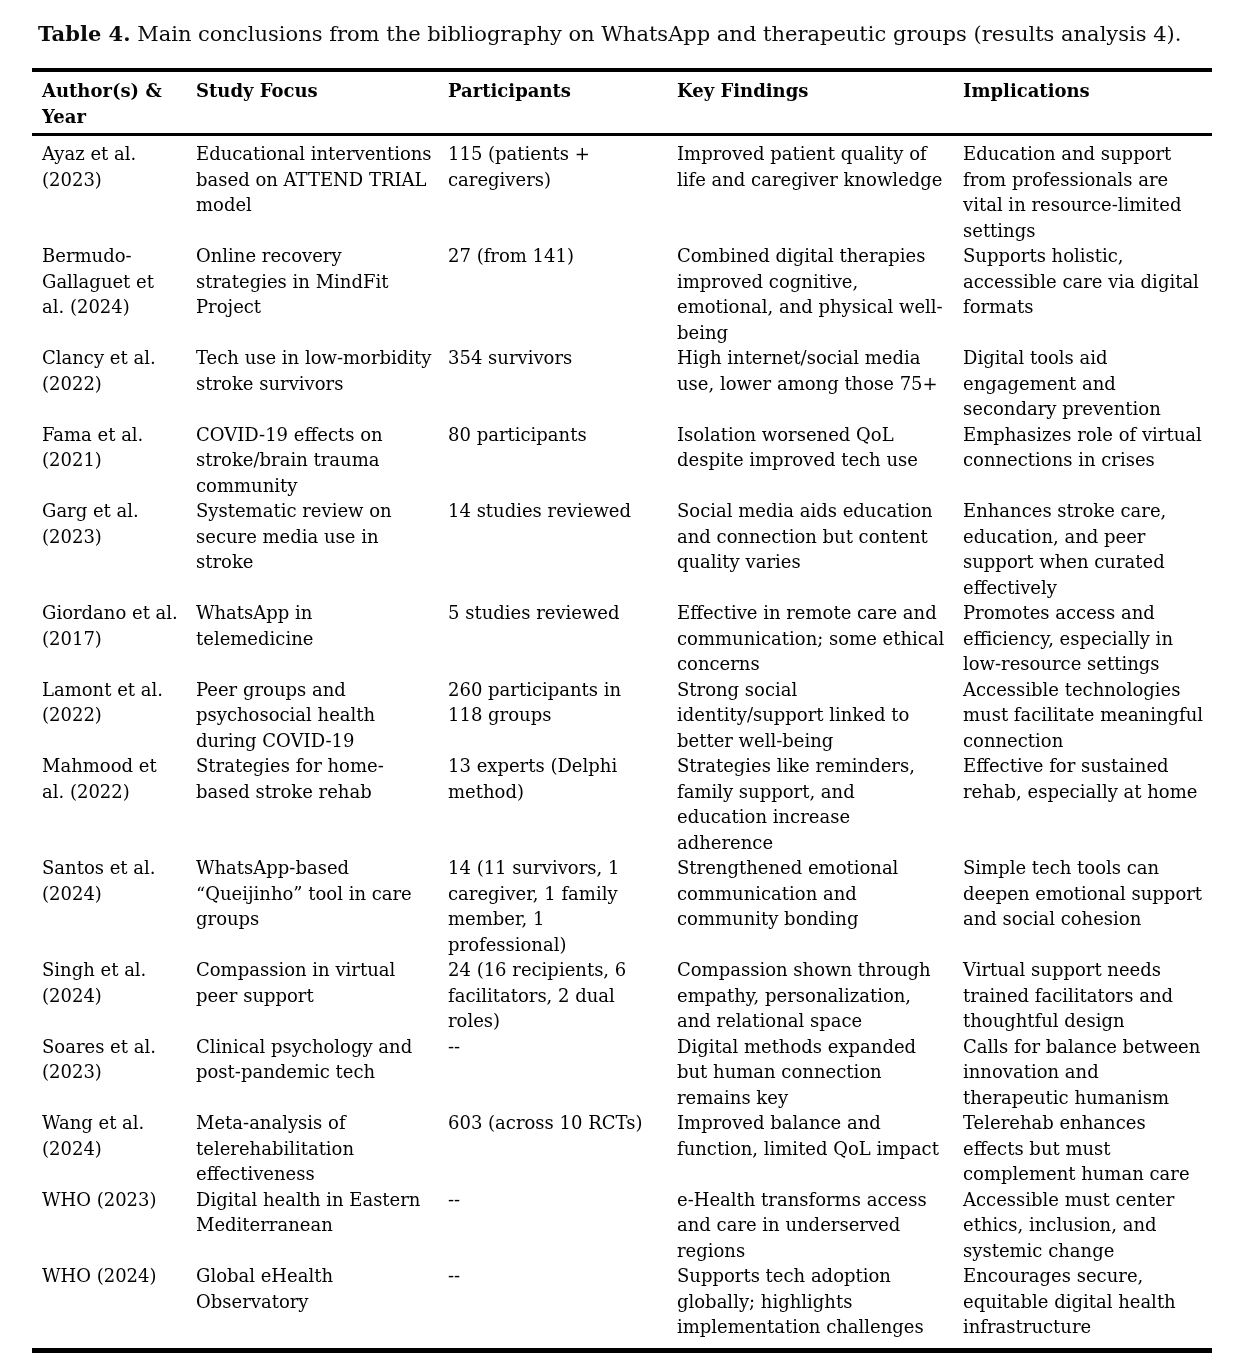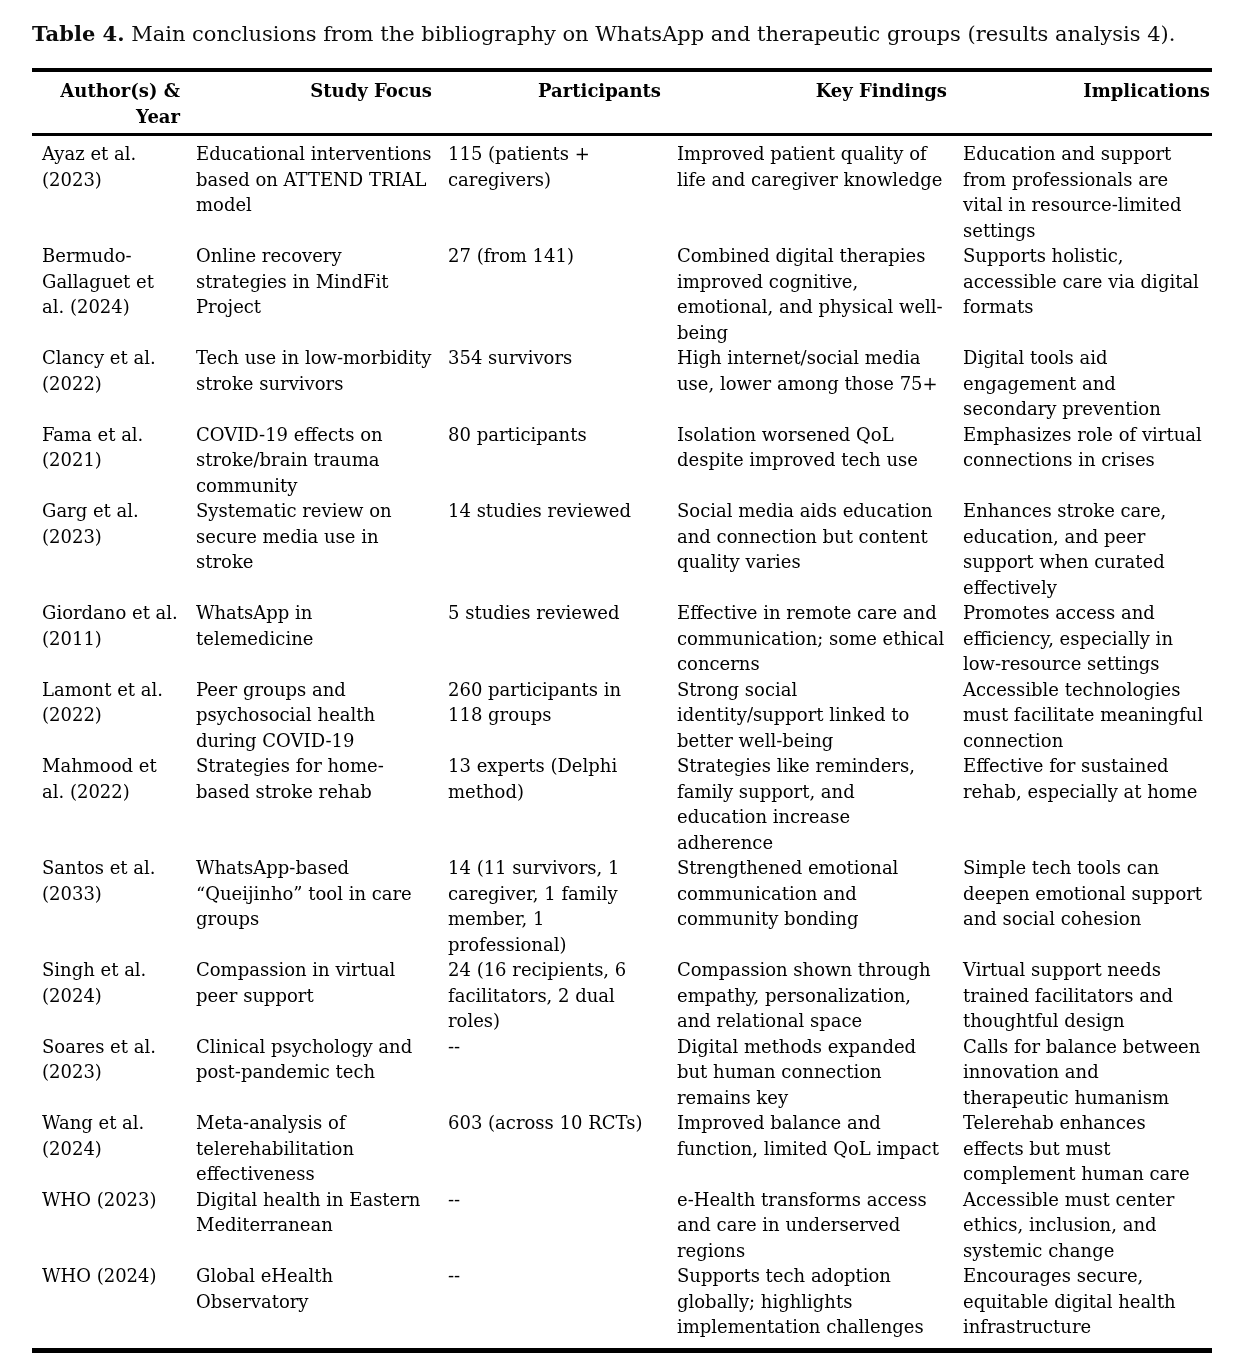--- a/index.html
+++ b/index.html
@@ -13,38 +13,38 @@
     width: 1250px;
     height: 1363px;
     box-sizing: border-box;
     padding: 20px 32px 0 32px;
     overflow: hidden;
     background: #ffffff;
   }
   .caption {
     font-size: 21px;
     line-height: 1.35;
-    margin: 0 0 20px 0;
+    margin: 0 0 20px 6px;
     color: #0b0b0b;
   }
   .caption-label {
     font-weight: bold;
   }
   table.results {
     width: 1180px;
     table-layout: fixed;
     border-collapse: collapse;
     border-top: 4px solid #000;
     border-bottom: 5px solid #000;
     font-size: 18px;
     line-height: 25.5px;
   }
   table.results th {
     font-weight: bold;
-    text-align: right;
+    text-align: left;
     vertical-align: top;
     padding: 6px 16px 4px 0;
     border-bottom: 3px solid #000;
   }
   table.results td {
     vertical-align: top;
     text-align: left;
     padding: 0 16px 0 0;
   }
   table.results th:first-child,
@@ -112,42 +112,42 @@
         <td>Emphasizes role of virtual connections in crises</td>
       </tr>
       <tr>
         <td>Garg et al. (2023)</td>
         <td>Systematic review on secure media use in stroke</td>
         <td>14 studies reviewed</td>
         <td>Social media aids education and connection but content quality varies</td>
         <td>Enhances stroke care, education, and peer support when curated effectively</td>
       </tr>
       <tr>
-        <td>Giordano et al. (2011)</td>
+        <td>Giordano et al. (2017)</td>
         <td>WhatsApp in telemedicine</td>
         <td>5 studies reviewed</td>
         <td>Effective in remote care and communication; some ethical concerns</td>
         <td>Promotes access and efficiency, especially in low-resource settings</td>
       </tr>
       <tr>
         <td>Lamont et al. (2022)</td>
         <td>Peer groups and psychosocial health during COVID-19</td>
         <td>260 participants in 118 groups</td>
         <td>Strong social identity/support linked to better well-being</td>
         <td>Accessible technologies must facilitate meaningful connection</td>
       </tr>
       <tr>
         <td>Mahmood et al. (2022)</td>
         <td>Strategies for home-based stroke rehab</td>
         <td>13 experts (Delphi method)</td>
         <td>Strategies like reminders, family support, and education increase adherence</td>
         <td>Effective for sustained rehab, especially at home</td>
       </tr>
       <tr>
-        <td>Santos et al. (2033)</td>
+        <td>Santos et al. (2024)</td>
         <td>WhatsApp-based “Queijinho” tool in care groups</td>
         <td>14 (11 survivors, 1 caregiver, 1 family member, 1 professional)</td>
         <td>Strengthened emotional communication and community bonding</td>
         <td>Simple tech tools can deepen emotional support and social cohesion</td>
       </tr>
       <tr>
         <td>Singh et al. (2024)</td>
         <td>Compassion in virtual peer support</td>
         <td>24 (16 recipients, 6 facilitators, 2 dual roles)</td>
         <td>Compassion shown through empathy, personalization, and relational space</td>

